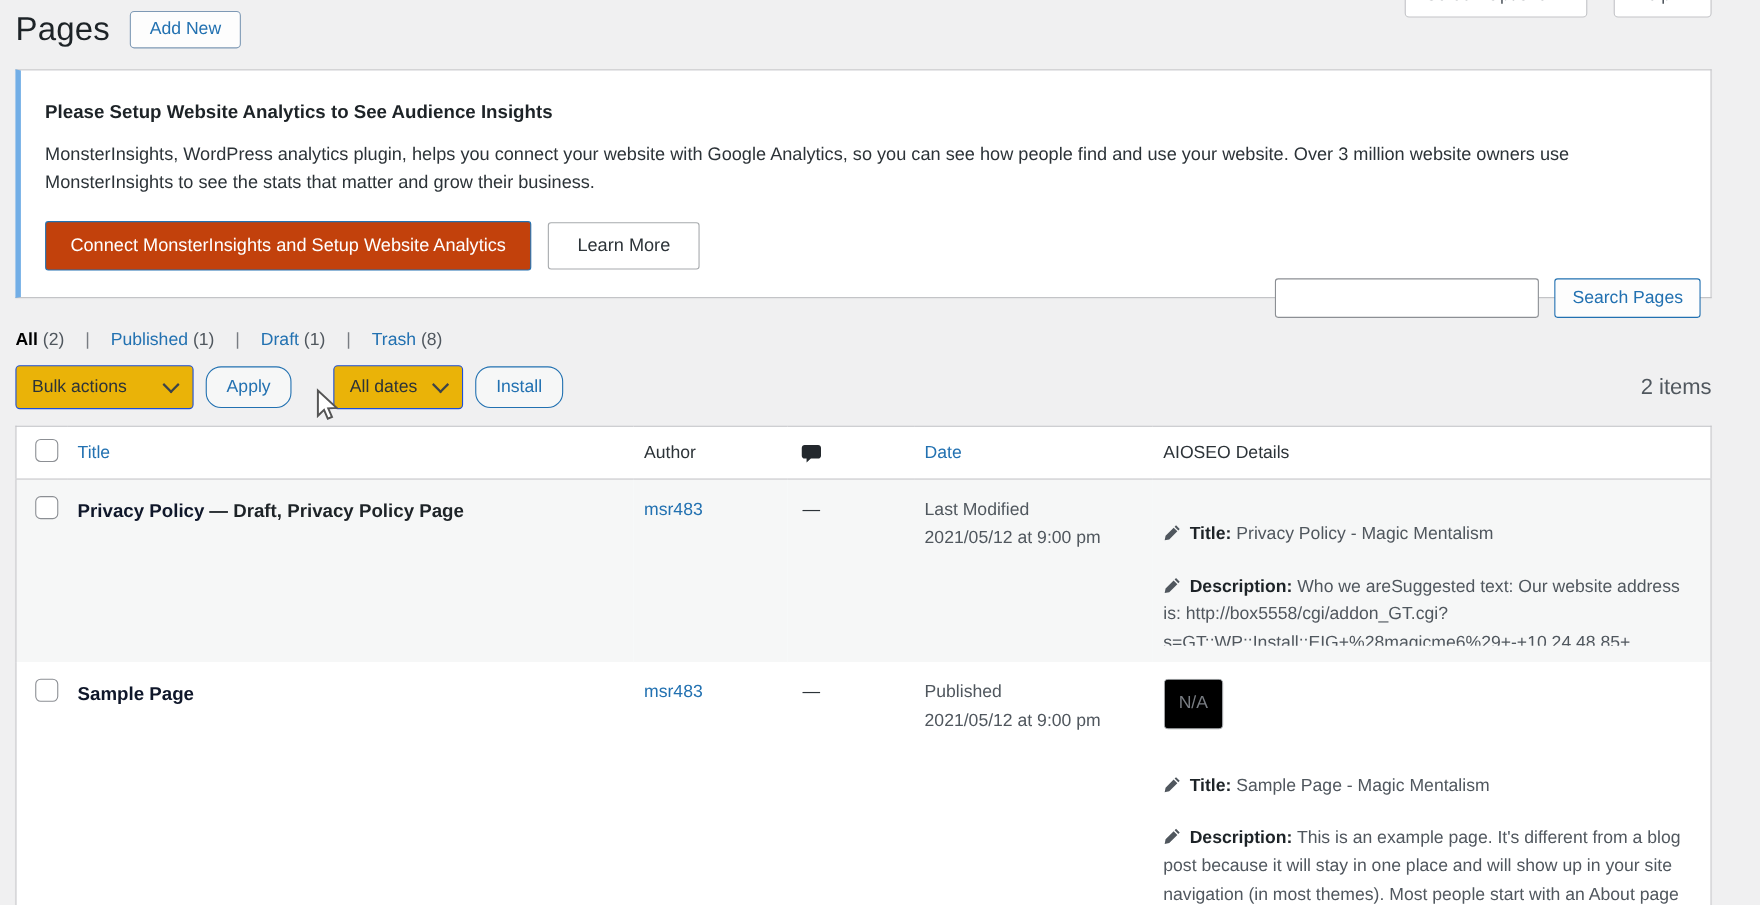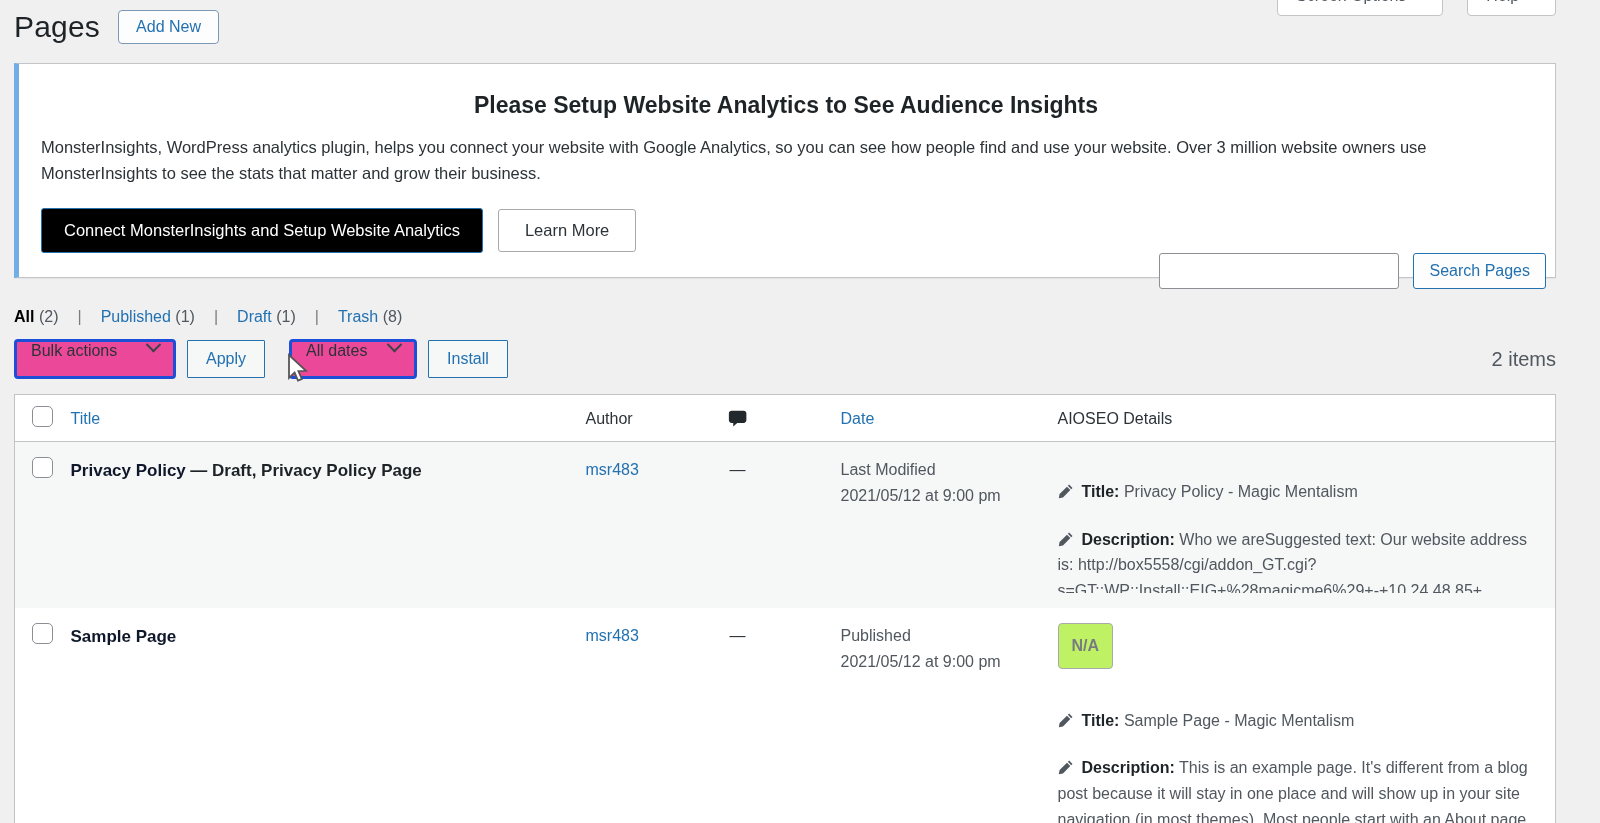--- a/index.html
+++ b/index.html
@@ -24,25 +24,25 @@
   .add-new-btn{
     margin-left:18px;background:#fdfdfd;border:1px solid #7e99b5;border-radius:4px;
     color:#2271b1;font-size:16px;padding:7px 17px;cursor:pointer;
   }
 
   
   .notice{
     margin-top:19px;background:#fff;border:1px solid #c3c4c7;border-left:5px solid #72aee6;
     box-shadow:0 1px 1px rgba(0,0,0,.04);padding:16px 24px 24px 22px;
   }
-  .notice-title{font-size:23px;font-weight:700;color:#1d2327;margin:12px 0 0;text-align:center;}
+  .notice-title{font-size:17px;font-weight:700;color:#1d2327;margin:12px 0 0;}
   .notice-body{font-size:16.5px;line-height:1.55;color:#2c3338;margin:16px 0 0;max-width:1480px;}
   .notice-actions{margin-top:22px;display:flex;gap:15px;align-items:center;}
   .btn-primary{
-    background:#000000;border:1px solid #2271b1;color:#fff;border-radius:3px;
+    background:#c2410c;border:1px solid #2271b1;color:#fff;border-radius:3px;
     font-size:16.5px;padding:12px 22px;cursor:pointer;
   }
   .btn-secondary{
     background:#fff;border:1px solid #a7aaad;color:#2c3338;border-radius:3px;
     font-size:16.5px;padding:11px 26px;cursor:pointer;
   }
 
   
   .subsubsub{margin:30px 0 0;font-size:16px;display:flex;align-items:center;gap:19px;}
   .subsubsub a{text-decoration:none;cursor:pointer;}
@@ -58,30 +58,30 @@
     font-size:15px;padding:0 8px;color:#2c3338;
   }
   .search-btn{
     margin-left:14px;background:#fdfdfd;border:1px solid #2271b1;color:#2271b1;
     border-radius:3px;font-size:16px;padding:8px 15px;cursor:pointer;
   }
 
   
   .tablenav{margin-top:13px;display:flex;align-items:center;}
   .fake-select{
-    background:#ec4899;border:3px solid #1d4ed8;border-radius:4px;height:40px;
-    display:flex;justify-content:space-between;
+    background:#eab308;border:1px solid #1d4ed8;border-radius:4px;height:40px;
+    display:flex;align-items:center;justify-content:space-between;
     font-size:16px;color:#2c3338;padding:0 14px;cursor:pointer;box-sizing:border-box;
   }
   .sel-bulk{width:162px;}
-  .sel-dates{width:128px;margin-left:24px;}
+  .sel-dates{width:118px;margin-left:38px;}
   .chev{width:9px;height:9px;border-right:2px solid #3c434a;border-bottom:2px solid #3c434a;transform:rotate(45deg) translate(-2px,-2px);}
   .btn-outline{
     margin-left:11px;background:#f6f7f7;border:1px solid #2271b1;color:#2271b1;
-    border-radius:1px;font-size:16px;padding:9px 18px;cursor:pointer;
+    border-radius:14px;font-size:16px;padding:9px 18px;cursor:pointer;
   }
   .items-count{margin-left:auto;font-size:20px;color:#50575e;}
 
   
   table.wp-list{
     margin-top:15px;width:100%;background:#fff;border:1px solid #c3c4c7;
     border-collapse:collapse;table-layout:fixed;
     box-shadow:0 1px 1px rgba(0,0,0,.04);
   }
   th,td{text-align:left;vertical-align:top;}
@@ -108,22 +108,22 @@
 
   
   .seo-clip{overflow:hidden;}
   .clip1{max-height:136px;}
   .clip2{max-height:214px;}
   .seo-line{margin-bottom:13px;word-wrap:break-word;margin-top:22px;}
   .seo-label{font-weight:700;color:#1d2327;}
   .seo-val{color:#50575e;}
   .pencil{fill:#50575e;margin-right:8px;position:relative;top:2px;}
   .na-badge{
-    display:inline-block;background:#bef264;border:1px solid #a7aaad;border-radius:4px;
-    padding:9px 13px;font-weight:700;color:#787c82;font-size:16px;margin-bottom:17px;
+    display:inline-block;background:#000000;border:1px solid #a7aaad;border-radius:4px;
+    padding:9px 13px;font-weight:400;color:#787c82;font-size:16px;margin-bottom:17px;
   }
 
   
   .cursor{position:absolute;left:281px;top:352px;z-index:20;pointer-events:none;}
 </style>
 </head>
 <body>
 
 <div class="top-tabs">
   <div class="top-tab">

